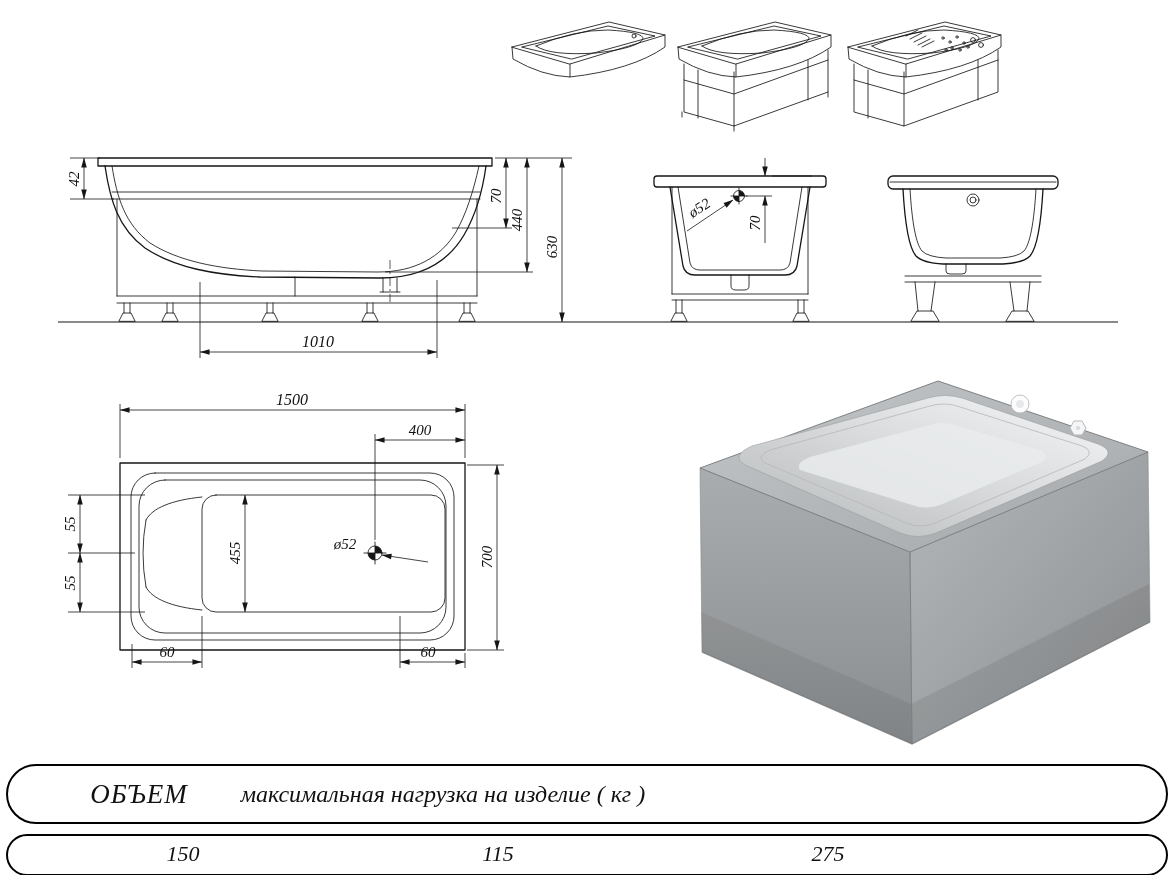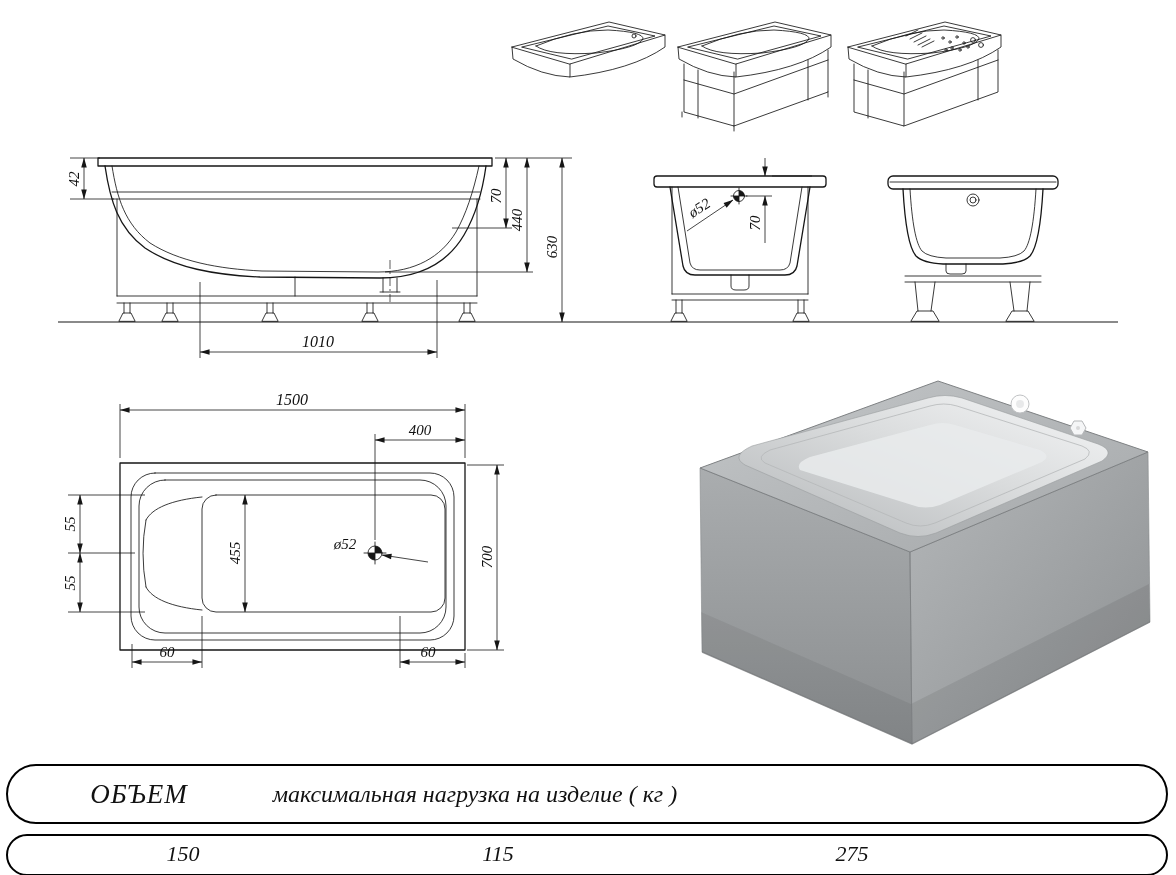--- a/index.html
+++ b/index.html
@@ -7,21 +7,21 @@
         font-family:"Liberation Serif",serif;color:#111;}
   svg{display:block;}
   .ln{fill:none;stroke:#161616;stroke-width:1.3;stroke-linecap:round;stroke-linejoin:round;}
   .tn{fill:none;stroke:#161616;stroke-width:.85;stroke-linecap:round;stroke-linejoin:round;}
   .dm{fill:none;stroke:#161616;stroke-width:.8;}
   .ctr{fill:none;stroke:#161616;stroke-width:.7;stroke-dasharray:9 3 2 3;}
   text.dt{font:italic 15px "Liberation Serif",serif;fill:#111;}
   text.db{font:italic 16px "Liberation Serif",serif;fill:#111;}
   .cap{position:absolute;left:6px;right:8px;border:2px solid #000;border-radius:30px;background:#fff;}
   .cap span{position:absolute;top:50%;transform:translate(-50%,-50%);white-space:nowrap;}
-  .hdr{font:italic 24px "Liberation Serif",serif;margin-left:32px;}
+  .hdr{font:italic 24px "Liberation Serif",serif;}
   .hdr0{font:italic 27px "Liberation Serif",serif;letter-spacing:1px;}
   .val{font:italic 22px "Liberation Serif",serif;}
 </style>
 </head>
 <body>
 
 <div id="page">
 
 <svg width="1176" height="758" viewBox="0 0 1176 758">
   <defs>
@@ -221,16 +221,16 @@
   </g>
 </svg>
 
 <div class="cap" style="top:764px;height:56px;">
   <span class="hdr0" style="left:105px;margin-left:26px;">ОБЪЕМ</span>
   <span class="hdr" style="left:435px;">максимальная нагрузка на изделие ( кг )</span>
 </div>
 <div class="cap" style="top:834px;height:38px;">
   <span class="val" style="left:175px;top:18px;">150</span>
   <span class="val" style="left:490px;top:18px;">115</span>
-  <span class="val" style="left:844px;top:18px;">275</span>
+  <span class="val" style="left:820px;top:18px;">275</span>
 </div>
 
 </div>
 
 </body></html>

